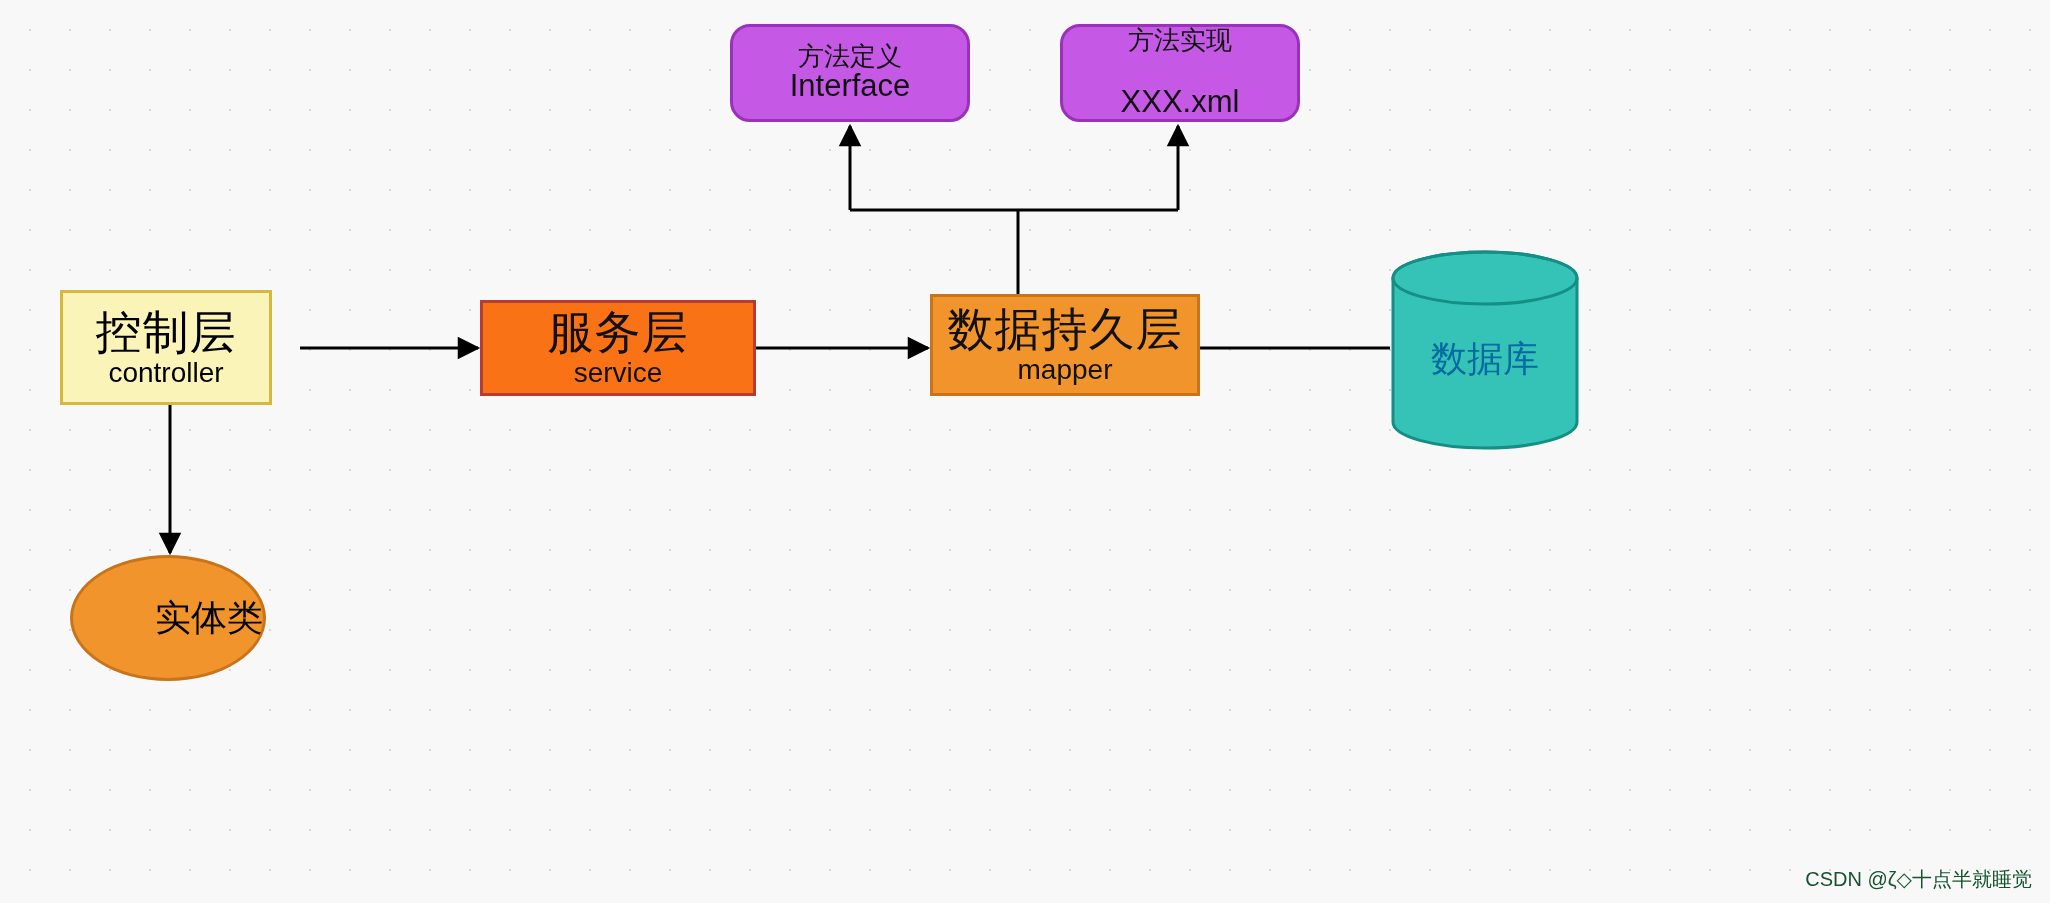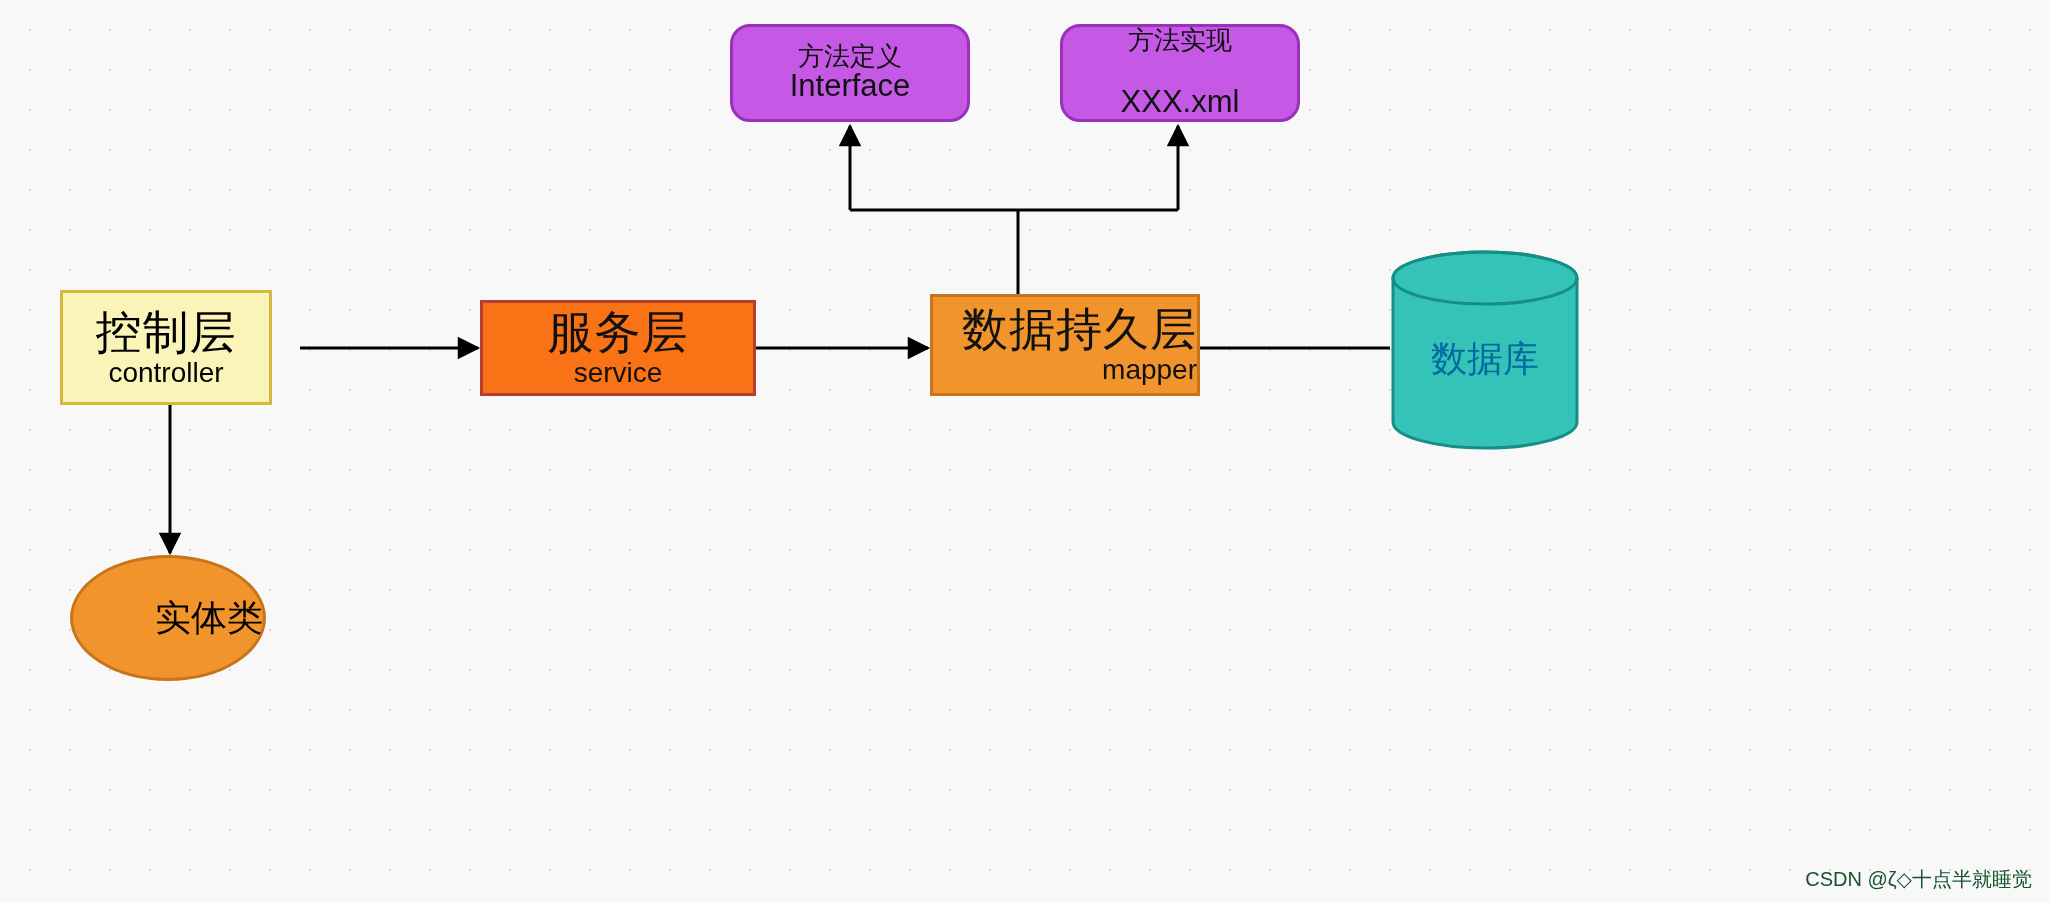--- a/index.html
+++ b/index.html
@@ -9,21 +9,21 @@
     background-size:40px 40px;background-position:10px 10px;}
   .node{position:absolute;box-sizing:border-box;display:flex;flex-direction:column;
     align-items:center;justify-content:center;line-height:1.05;}
   .node .title{font-size:46px;letter-spacing:1px;}
   .node .sub{font-size:28px;margin-top:2px;}
   .controller{left:60px;top:290px;width:212px;height:115px;
     background:#fbf4b9;border:3px solid #d6b93c;}
   .service{left:480px;top:300px;width:276px;height:96px;
     background:#f97316;border:3px solid #b53d32;color:#111;}
   .mapper{left:930px;top:294px;width:270px;height:102px;
-    background:#f2942c;border:3px solid #c8741a;color:#111;align-items:flex-end;}
+    background:#f2942c;border:3px solid #c8741a;color:#111;}
   .interface{left:730px;top:24px;width:240px;height:98px;
     background:#c658e6;border:3px solid #9a31b9;border-radius:20px;color:#111;}
   .xml{left:1060px;top:24px;width:240px;height:98px;
     background:#c658e6;border:3px solid #9a31b9;border-radius:20px;color:#111;justify-content:space-between;}
   .interface .sm,.xml .sm{font-size:26px;}
   .interface .lg,.xml .lg{font-size:31px;font-weight:400;}
   .entity{position:absolute;left:70px;top:555px;width:190px;height:120px;
     background:#f2942c;border:3px solid #c8741a;border-radius:50%;
     display:flex;align-items:center;justify-content:flex-end;font-size:36px;}
   .db-wrap{position:absolute;left:1390px;top:250px;width:190px;height:200px;}

